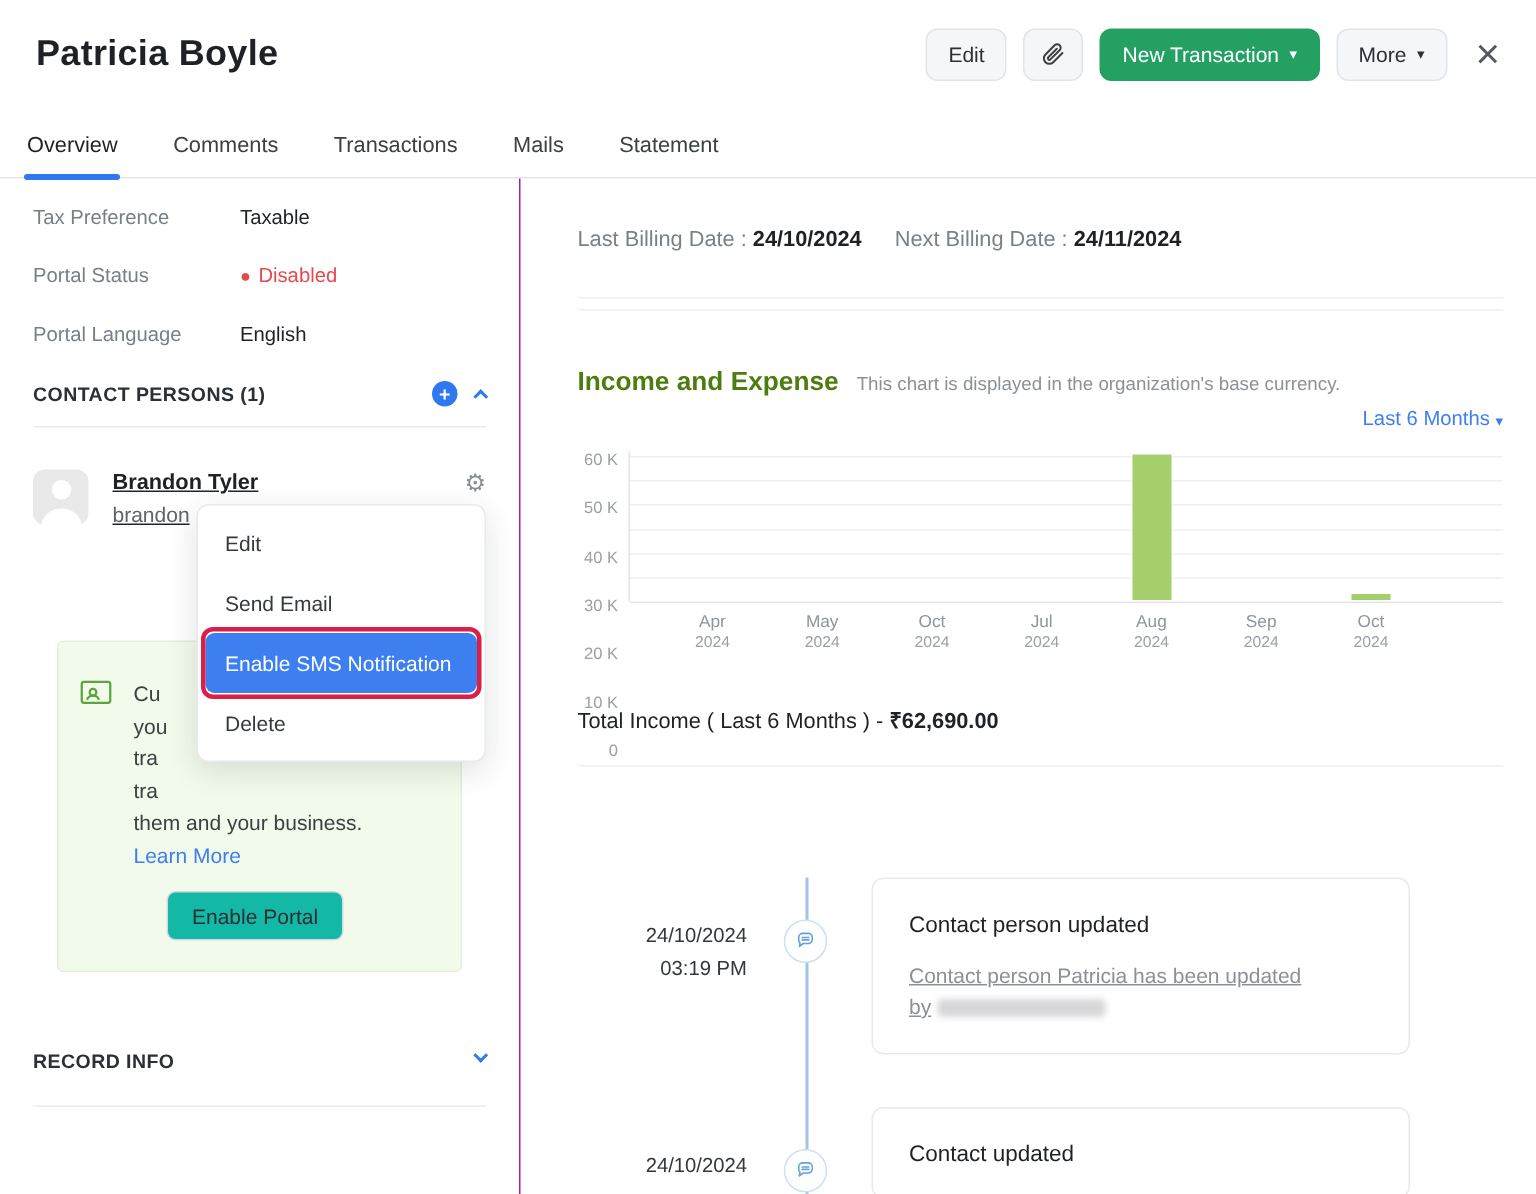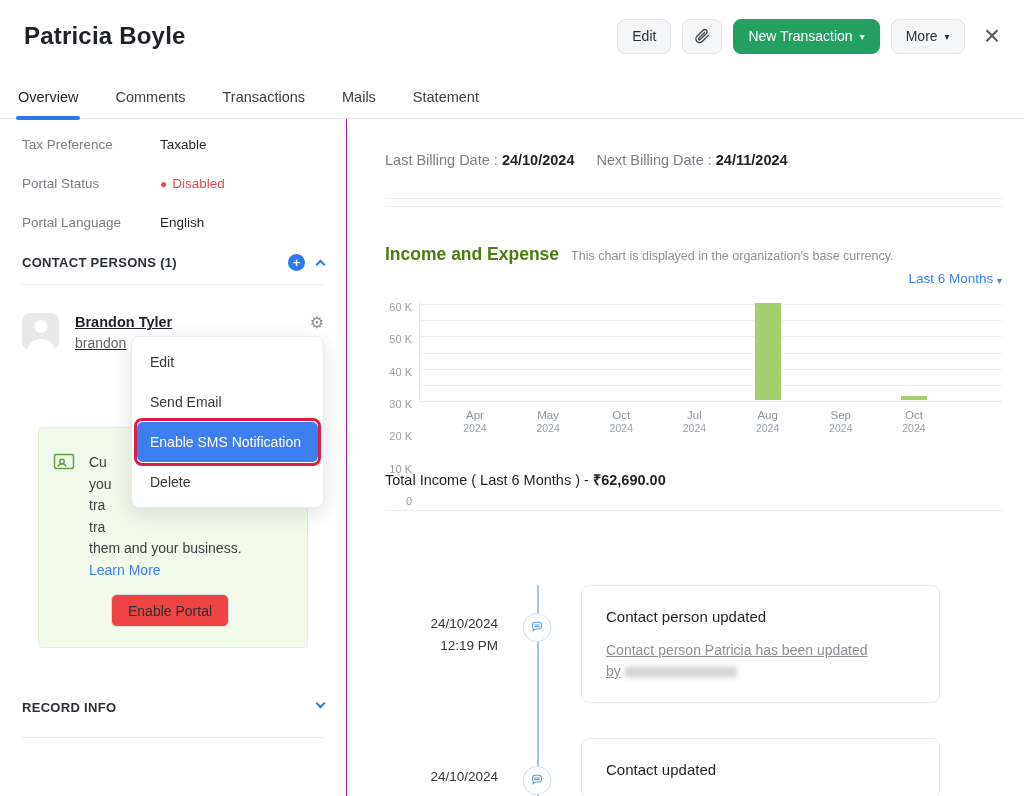--- a/index.html
+++ b/index.html
@@ -59,21 +59,21 @@
   .person-info { margin-left:16px; padding-top:1px;text-decoration:underline; }
   .person-name { font-size:14.5px; font-weight:700; color:#1e2125; }
   .person-email { font-size:14px; color:#5f6368; margin-top:5px; }
   .gear { margin-left:auto; color:#8a9096; font-size:16px; cursor:pointer; line-height:1; padding-top:2px; }
   
   .promo { margin:76px -6px 0 16px; width:270px; height:221px; background:#f2faec;
            border:1px solid #e2f0d8; border-radius:4px; padding:24px 14px 0 36px; position:relative; }
   .promo-body { display:flex; gap:14px; }
   .promo-text { font-size:14px; color:#3c4043; line-height:21.5px; }
   .promo-link { color:#3d7ff0; cursor:pointer; }
-  .promo-btn { margin-top:13px; margin-left:36px; height:33px; padding:0 16px; background:#ef4444;
+  .promo-btn { margin-top:13px; margin-left:36px; height:33px; padding:0 16px; background:#14b8a6;
                border:1px solid #d6d9dd; border-radius:6px; font-size:14px; color:#2b2f36; cursor:pointer; }
   
   .record-row { display:flex; align-items:flex-start; margin-top:52px; padding-bottom:22px;
                 border-bottom:1px solid #ececef; }
   
   .menu { position:absolute; left:131px; top:217px; width:193px; background:#fff; z-index:20;
           border:1px solid #e9eaec; border-radius:8px; padding:5px 0;
           box-shadow:0 6px 20px rgba(40,50,60,.14); }
   .menu-item { height:40px; line-height:40px; padding-left:18px; font-size:14px; color:#35393e; cursor:pointer; }
   .menu-item.highlight { background:#3d7ff0; color:#fff; margin:0 5px; border-radius:6px;
@@ -313,21 +313,21 @@
       <span>Total Income ( Last 6 Months ) - </span><span class="total-amount">₹62,690.00</span>
     </div>
 
     <div class="rule"></div>
 
     <div class="timeline">
 
       <div class="tl-entry">
         <div class="tl-dates">
           <div>24/10/2024</div>
-          <div>12:19 PM</div>
+          <div>03:19 PM</div>
         </div>
         <div class="tl-marker">
           <svg width="15" height="15" viewBox="0 0 20 20" fill="none" stroke="#66a1d8" stroke-width="1.4" stroke-linecap="round" stroke-linejoin="round">
             <path d="M4 6.5A3.5 3.5 0 0 1 7.5 3h5A3.5 3.5 0 0 1 16 6.5v2a3.5 3.5 0 0 1-3.5 3.5H8l-3.4 2.6.5-3.1A3.5 3.5 0 0 1 4 8.5z"></path>
             <line x1="7" y1="6.6" x2="13" y2="6.6"></line>
               <line x1="7" y1="8.8" x2="13" y2="8.8"></line>
           </svg>
         </div>
         <div class="tl-card">
           <div class="tl-title">Contact person updated</div>

